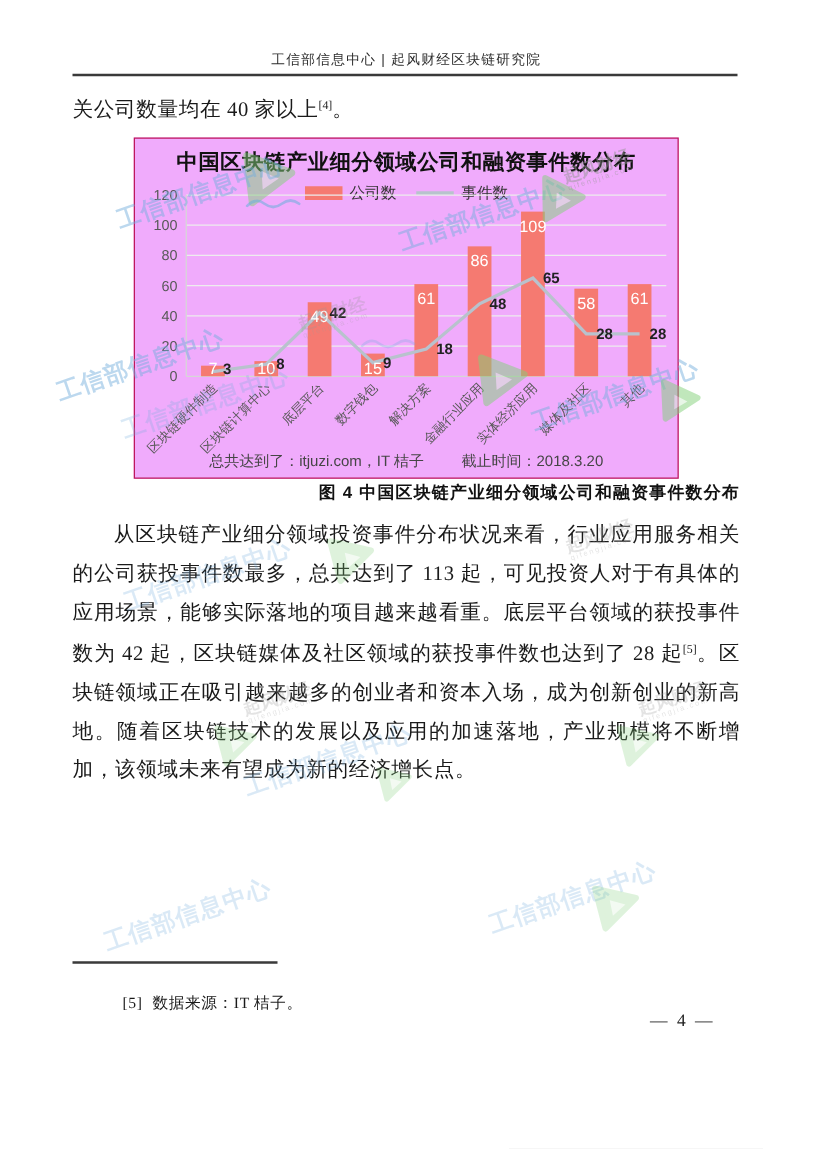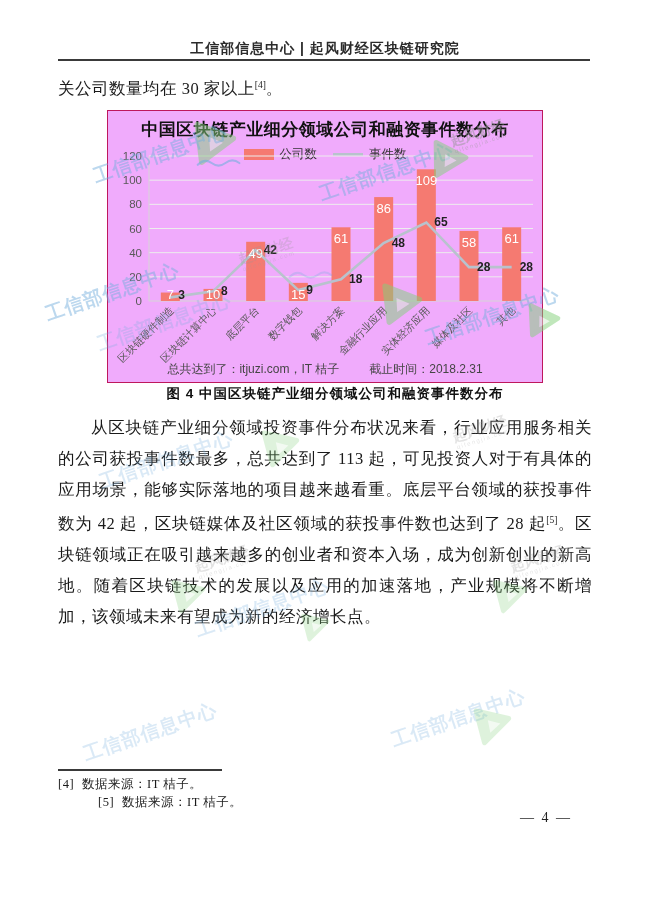--- a/index.html
+++ b/index.html
@@ -1,40 +1,40 @@
 <!DOCTYPE html>
 <html><head>
 <meta charset="utf-8">
 <style>
   html,body{margin:0;padding:0;background:#e9e9e9;}
   .page{position:relative;width:650px;height:919px;background:#ffffff;margin:0 auto;overflow:hidden;
         font-family:"Liberation Serif","DejaVu Serif",serif;color:#1a1a1a;}
   
   .hdr-title{position:absolute;top:40px;left:0;width:100%;text-align:center;
-             font-family:"Liberation Sans","DejaVu Sans",sans-serif;font-weight:bold;
-             font-size:14px;color:#2b2b2b;letter-spacing:1px;}
+             font-family:"Liberation Sans","DejaVu Sans",sans-serif;font-weight:normal;
+             font-size:11px;color:#2b2b2b;letter-spacing:1px;}
   .hdr-rule{position:absolute;top:59px;left:58px;width:532px;height:2px;background:#3a3a3a;}
   
   .para{position:absolute;left:58px;width:534px;font-size:16.5px;line-height:31px;
         letter-spacing:.5px;text-align:justify;text-align-last:left;margin:0;}
   .indent{text-indent:2em;}
   sup.fnref{font-size:9.5px;vertical-align:6px;letter-spacing:0;}
   
   .chart-box{position:absolute;left:107px;top:110px;width:434px;height:271px;background:#f0abfc;
              border:1px solid #be185d;font-family:"Liberation Sans","DejaVu Sans",sans-serif;}
   .chart-title{margin-top:7px;text-align:center;font-size:17px;font-weight:bold;color:#111;letter-spacing:.5px;}
   .chart-legend{margin-top:5px;display:flex;justify-content:center;align-items:center;gap:6px;
                 font-size:12.5px;color:#333;}
   .sw-bar{display:inline-block;width:30px;height:11px;background:#f57a71;}
   .sw-line{display:inline-block;width:30px;height:3px;background:#b8c2cd;margin-left:10px;}
   #chart-svg{position:absolute;left:0;top:40px;width:434px;height:212px;overflow:visible;}
   #chart-svg text{font-family:"Liberation Sans","DejaVu Sans",sans-serif;}
   .chart-source{position:absolute;top:250px;left:0;width:100%;display:flex;justify-content:center;
                 gap:30px;font-size:12px;color:#454545;}
-  .fig-caption{position:absolute;left:68px;top:385px;width:534px;text-align:center;
+  .fig-caption{position:absolute;left:58px;top:385px;width:534px;text-align:right;
                font-family:"Liberation Sans","DejaVu Sans",sans-serif;font-weight:bold;
                font-size:13.5px;color:#111;letter-spacing:1px;}
   
   .fn-rule{position:absolute;left:58px;top:769px;width:164px;height:1.5px;background:#3a3a3a;}
   .footnote{position:absolute;left:58px;width:400px;font-size:12.5px;line-height:18px;letter-spacing:.5px;}
   .fn4{top:775px;} .fn5{top:793px;padding-left:40px;}
   .footnote .lbl{margin-right:8px;}
   .page-num{position:absolute;top:810px;right:78px;font-size:14px;letter-spacing:2px;color:#222;}
   
   .wm{position:absolute;z-index:60;pointer-events:none;white-space:nowrap;transform-origin:left center;
@@ -47,21 +47,21 @@
   .faint{opacity:.26 !important;}
 </style>
 </head>
 <body>
 
 <div class="page">
 
   <div class="hdr-title">工信部信息中心 | 起风财经区块链研究院</div>
   <div class="hdr-rule"></div>
 
-  <p class="para" style="top:70px;"><span>关公司数量均在 30 家以上</span><sup class="fnref">[4]</sup><span>。</span></p>
+  <p class="para" style="top:70px;"><span>关公司数量均在 40 家以上</span><sup class="fnref">[4]</sup><span>。</span></p>
 
   <div class="chart-box">
     <div class="chart-title">中国区块链产业细分领域公司和融资事件数分布</div>
     <div class="chart-legend">
       <span class="sw-bar" style="background: rgb(245, 122, 113);"></span>
       <span>公司数</span>
       <span class="sw-line" style="background: rgb(184, 194, 205);"></span>
       <span>事件数</span>
     </div>
     <svg id="chart-svg" viewBox="0 0 434 212">
@@ -113,31 +113,30 @@
         <text transform="translate(151.66666666666666,160) rotate(-45)" text-anchor="end" fill="#595959" font-size="10.5">底层平台</text>
         <text transform="translate(194.33333333333331,160) rotate(-45)" text-anchor="end" fill="#595959" font-size="10.5">数字钱包</text>
         <text transform="translate(237,160) rotate(-45)" text-anchor="end" fill="#595959" font-size="10.5">解决方案</text>
         <text transform="translate(279.66666666666663,160) rotate(-45)" text-anchor="end" fill="#595959" font-size="10.5">金融行业应用</text>
         <text transform="translate(322.3333333333333,160) rotate(-45)" text-anchor="end" fill="#595959" font-size="10.5">实体经济应用</text>
         <text transform="translate(365,160) rotate(-45)" text-anchor="end" fill="#595959" font-size="10.5">媒体及社区</text>
         <text transform="translate(407.66666666666663,160) rotate(-45)" text-anchor="end" fill="#595959" font-size="10.5">其他</text>
       </svg>
     <div class="chart-source">
       <span>总共达到了：itjuzi.com，IT 桔子</span>
-      <span>截止时间：2018.2.31</span>
+      <span>截止时间：2018.3.20</span>
     </div>
   </div>
   <div class="fig-caption">图 4 中国区块链产业细分领域公司和融资事件数分布</div>
 
   <p class="para indent" style="top:412px;"><span>从区块链产业细分领域投资事件分布状况来看，行业应用服务相关的公司获投事件数最多，总共达到了 113 起，可见投资人对于有具体的应用场景，能够实际落地的项目越来越看重。底层平台领域的获投事件数为 42 起，区块链媒体及社区领域的获投事件数也达到了 28 起</span><sup class="fnref">[5]</sup><span>。区块链领域正在吸引越来越多的创业者和资本入场，成为创新创业的新高地。随着区块链技术的发展以及应用的加速落地，产业规模将不断增加，该领域未来有望成为新的经济增长点。</span></p>
 
 
 
   <div class="fn-rule"></div>
-  <div class="footnote fn4"><span class="lbl">[4]</span><span>数据来源：IT 桔子。</span></div>
   <div class="footnote fn5"><span class="lbl">[5]</span><span>数据来源：IT 桔子。</span></div>
 
   <div class="page-num">— 4 —</div>
 
   <div class="wm wm-tri" style="left:190px;top:118px;transform:rotate(8deg);"><svg width="46" height="46" viewBox="0 0 48 48">
         <path d="M5 6 L44 15 L15 44 Z" fill="#82d17a" stroke="#82d17a" stroke-width="6" stroke-linejoin="round"></path>
         <path d="M19 17 L34 21 L22 32 Z" fill="#ffffff" opacity=".65"></path>
       </svg></div>
   <div class="wm wm-wave" style="left:196px;top:156px;"><svg width="52" height="14" viewBox="0 0 60 16">
         <path d="M2 10 Q10 2 18 8 T34 8 T50 8" stroke="#6ab0dd" fill="none" stroke-width="2.5" stroke-linecap="round"></path>

